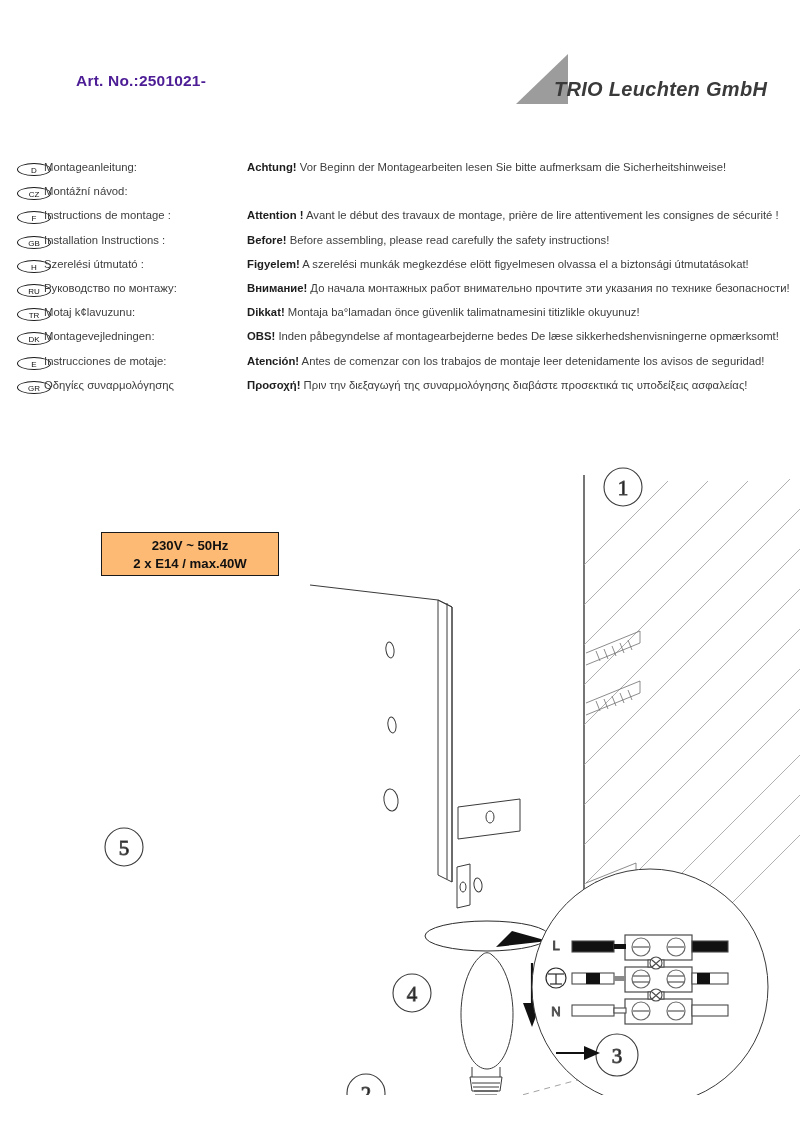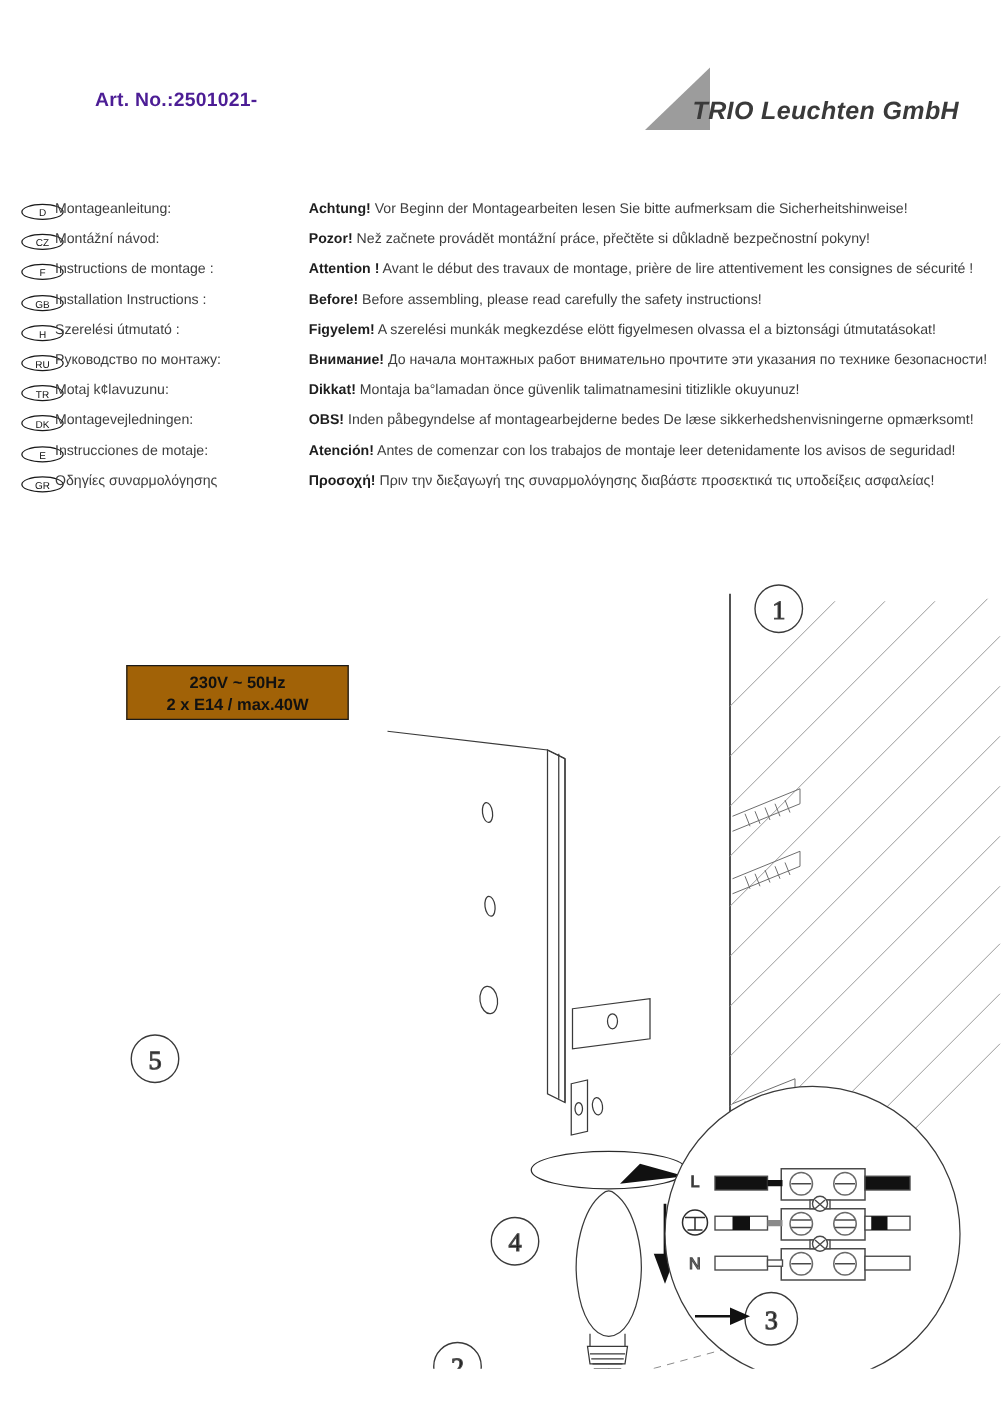--- a/index.html
+++ b/index.html
@@ -91,21 +91,21 @@
     color: #1d1d1d;
     font-weight: bold;
   }
 
   
   #spec-box {
     position: absolute;
     left: 101px; top: 532px;
     width: 178px; height: 44px;
     border: 1.6px solid #1a1a1a;
-    background: #a16207;
+    background: #fdba74;
     text-align: center;
     box-sizing: border-box;
     padding-top: 4px;
   }
   #spec-box div {
     font-size: 13.2px;
     font-weight: bold;
     color: #111;
     line-height: 18px;
   }
@@ -148,21 +148,20 @@
 
   <div id="lang-table">
       <div class="lang-row">
         <div class="lang-badge">D</div>
         <div class="lang-title">Montageanleitung:</div>
         <div class="lang-body"><b>Achtung!</b><span> Vor Beginn der Montagearbeiten lesen Sie bitte aufmerksam die Sicherheitshinweise!</span></div>
       </div>
       <div class="lang-row">
         <div class="lang-badge">CZ</div>
         <div class="lang-title">Montážní návod:</div>
-        <div class="lang-body"><b>Pozor!</b><span> Než začnete provádět montážní práce, přečtěte si důkladně bezpečnostní pokyny!</span></div>
       </div>
       <div class="lang-row">
         <div class="lang-badge">F</div>
         <div class="lang-title">Instructions de montage :</div>
         <div class="lang-body"><b>Attention  !</b><span> Avant le début des travaux de montage, prière de lire attentivement les consignes de sécurité !</span></div>
       </div>
       <div class="lang-row">
         <div class="lang-badge">GB</div>
         <div class="lang-title">Installation Instructions :</div>
         <div class="lang-body"><b>Before!</b><span> Before assembling, please read carefully the safety instructions!</span></div>

